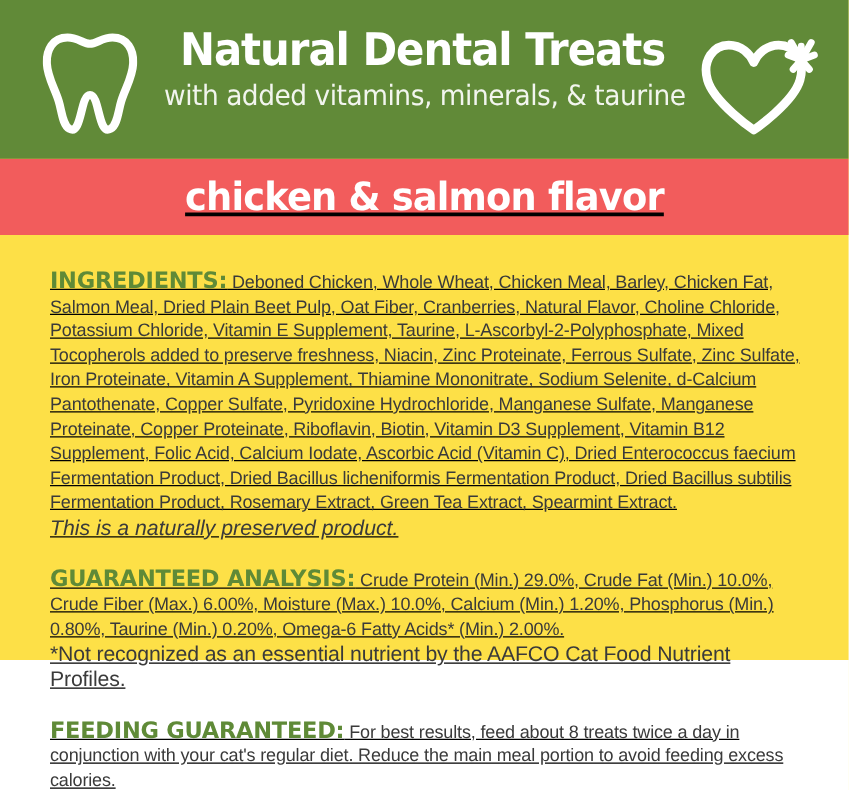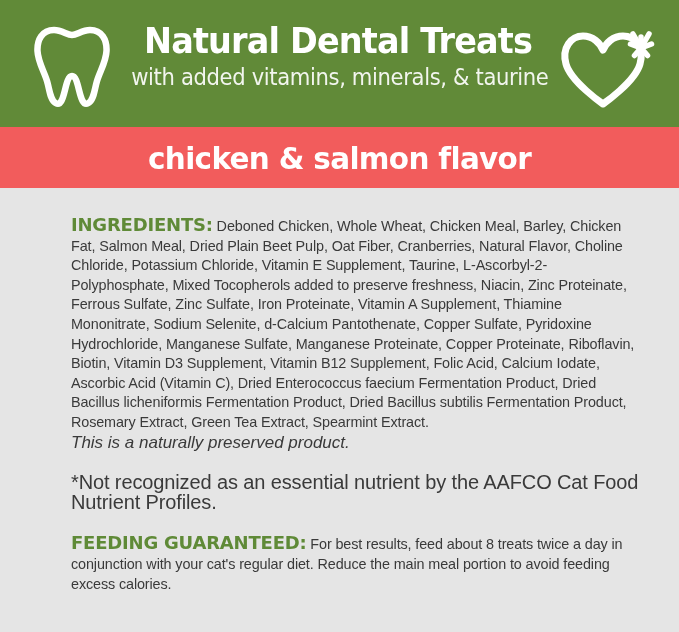--- a/index.html
+++ b/index.html
@@ -10,22 +10,23 @@
   body {
     width: 679px;
     height: 632px;
     font-family: "Liberation Sans", sans-serif;
     overflow: hidden;
   }
 
   #label {
     position: relative;
     width: 679px;
-    height: 632px;
-    background: #e5e5e5;
+    height: 528px;
+    background: #fde047;
+    text-decoration: underline;
   }
 
   
   .hero {
     position: relative;
     width: 679px;
     height: 127px;
     background: #618a38;
     overflow: hidden;
   }
@@ -99,21 +100,20 @@
     white-space: nowrap;
   }
 
   
   .content {
     padding: 27px 36px 0 40px;
   }
 
   .section {
     margin-bottom: 21px;
-    margin-left: 31px;
   }
   .section:last-child {
     margin-bottom: 0;
   }
 
   .para {
     color: #3a3a3a;
     font-family: "Liberation Sans", sans-serif;
     font-size: 14.4px;
     line-height: 19.6px;
@@ -126,21 +126,21 @@
     color: #5f8a37;
     font-family: "DejaVu Sans", sans-serif;
     font-weight: bold;
     font-size: 18px;
     letter-spacing: -0.2px;
   }
 
   .sub-note {
     color: #3a3a3a;
     font-family: "Liberation Sans", sans-serif;
-    font-size: 20px;
+    font-size: 17px;
     line-height: 19.6px;
     letter-spacing: -0.12px;
     margin: 0;
   }
 
   .italic-note {
     font-style: italic;
     color: #3a3a3a;
     font-family: "Liberation Sans", sans-serif;
     font-size: 17px;
@@ -187,20 +187,21 @@
   </div>
 
   <div class="content">
 
     <div class="section">
       <p class="para"><span class="head">INGREDIENTS:</span><span> Deboned Chicken, Whole Wheat, Chicken Meal, Barley, Chicken Fat, Salmon Meal, Dried Plain Beet Pulp, Oat Fiber, Cranberries, Natural Flavor, Choline Chloride, Potassium Chloride, Vitamin E Supplement, Taurine, L-Ascorbyl-2-Polyphosphate, Mixed Tocopherols added to preserve freshness, Niacin, Zinc Proteinate, Ferrous Sulfate, Zinc Sulfate, Iron Proteinate, Vitamin A Supplement, Thiamine Mononitrate, Sodium Selenite, d-Calcium Pantothenate, Copper Sulfate, Pyridoxine Hydrochloride, Manganese Sulfate, Manganese Proteinate, Copper Proteinate, Riboflavin, Biotin, Vitamin D3 Supplement, Vitamin B12 Supplement, Folic Acid, Calcium Iodate, Ascorbic Acid (Vitamin C), Dried Enterococcus faecium Fermentation Product, Dried Bacillus licheniformis Fermentation Product, Dried Bacillus subtilis Fermentation Product, Rosemary Extract, Green Tea Extract, Spearmint Extract.</span></p>
       <p class="italic-note">This is a naturally preserved product.</p>
     </div>
 
     <div class="section">
+      <p class="para"><span class="head">GUARANTEED ANALYSIS:</span><span> Crude Protein (Min.) 29.0%, Crude Fat (Min.) 10.0%, Crude Fiber (Max.) 6.00%, Moisture (Max.) 10.0%, Calcium (Min.) 1.20%, Phosphorus (Min.) 0.80%, Taurine (Min.) 0.20%, Omega-6 Fatty Acids* (Min.) 2.00%.</span></p>
       <p class="sub-note">*Not recognized as an essential nutrient by the AAFCO Cat Food Nutrient Profiles.</p>
     </div>
 
     <div class="section">
       <p class="para"><span class="head">FEEDING GUARANTEED:</span><span> For best results, feed about 8 treats twice a day in conjunction with your cat's regular diet.  Reduce the main meal portion to avoid feeding excess calories.</span></p>
     </div>
 
   </div>
 </div>
 

